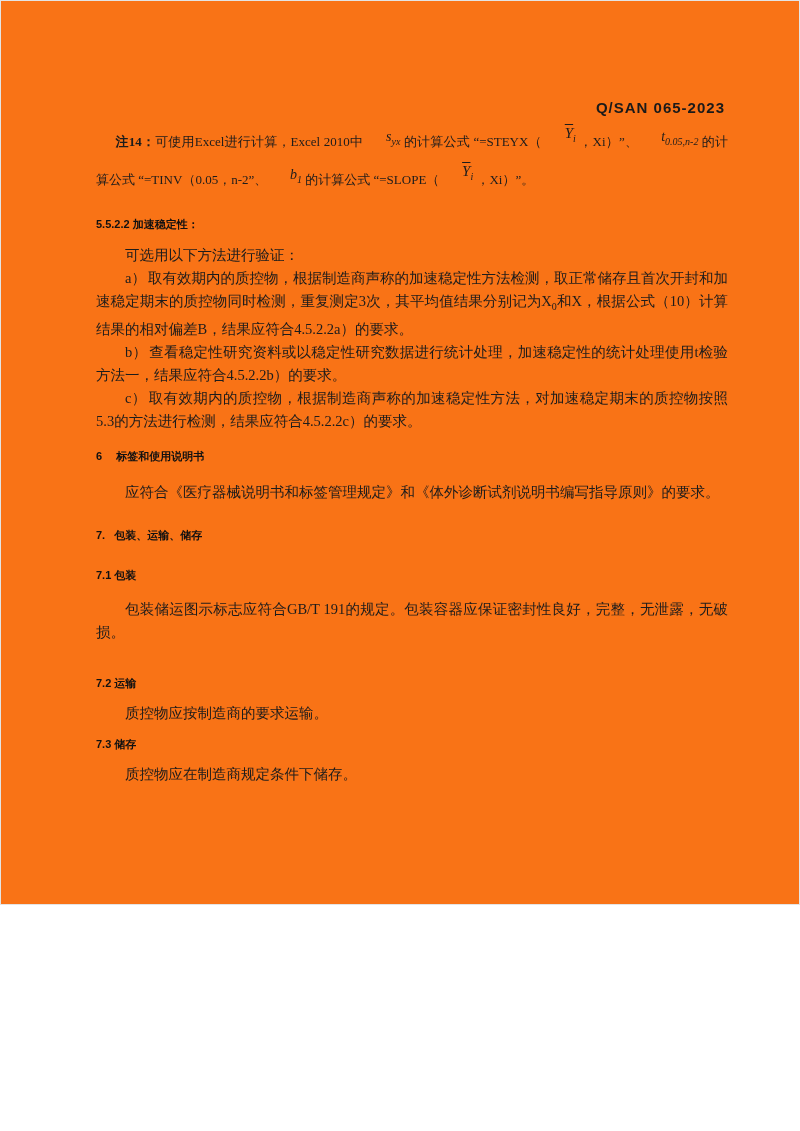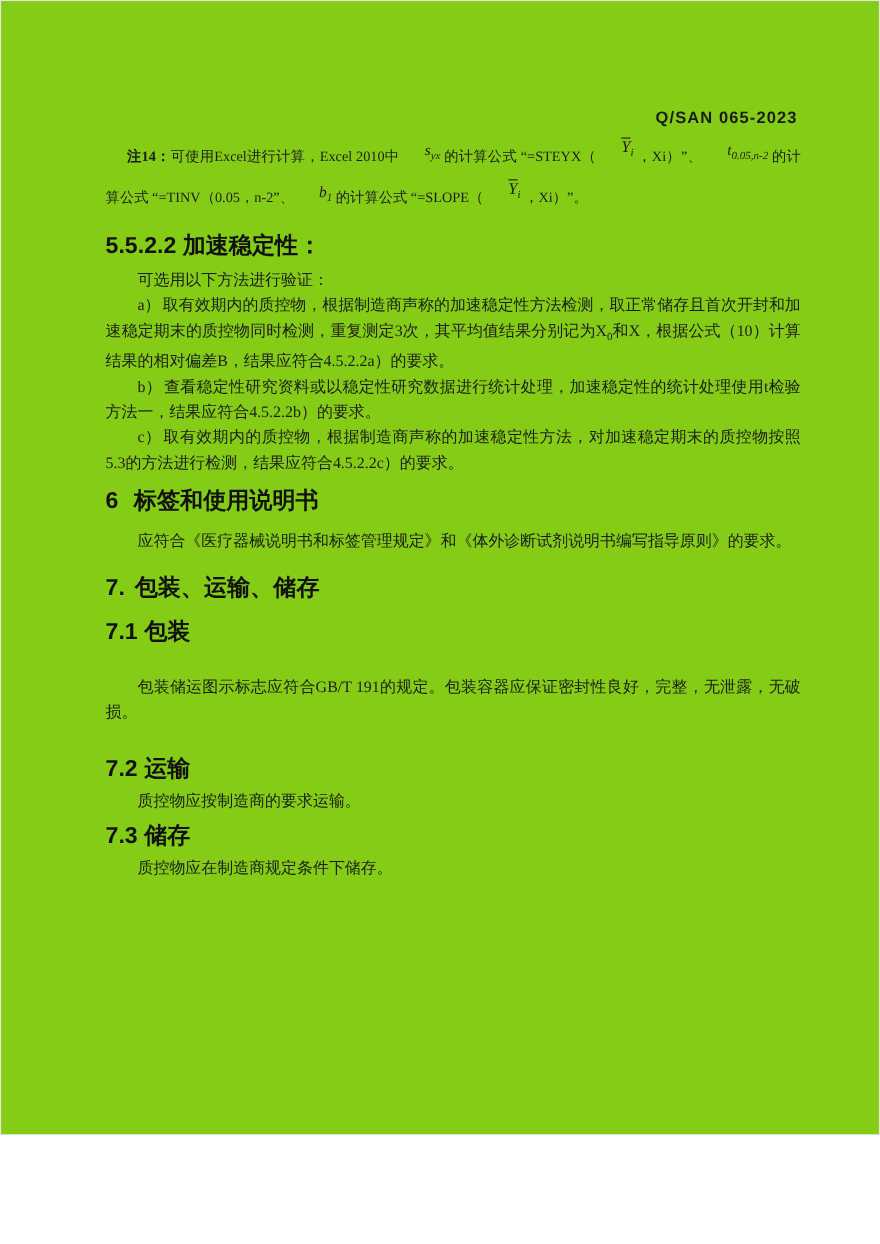--- a/index.html
+++ b/index.html
@@ -1,21 +1,21 @@
 <!DOCTYPE html>
 <html><head>
 <meta charset="utf-8">
 <style>
   * { margin: 0; padding: 0; box-sizing: border-box; }
   html, body { background: #ffffff; }
   .page {
     position: relative;
     width: 800px;
-    height: 1032px;
-    background: #84cc16;
+    height: 905px;
+    background: #f97316;
     border: 1px solid #e4e4e4;
     overflow: hidden;
     color: #1c1c1c;
     font-family: "Liberation Serif", "DejaVu Serif", serif;
   }
   .doc-header {
     position: absolute;
     top: 98px;
     right: 74px;
     font-family: "Liberation Sans", "DejaVu Sans", sans-serif;
@@ -47,21 +47,21 @@
     line-height: 1;
     white-space: nowrap;
   }
   .formula sub {
     font-size: 10px;
   }
   .formula .over { text-decoration: overline; }
   .formula.ybar { top: -8px; font-size: 15px; }
   h2 {
     font-family: "Liberation Sans", "DejaVu Sans", sans-serif;
-    font-size: 21px;
+    font-size: 11px;
     font-weight: bold;
     line-height: 22px;
     color: #111;
   }
   .h-5522 { margin-top: 14px; }
   .h-6 { margin-top: 12px; }
   .h-7 { margin-top: 20px; }
   .h-71 { margin-top: 18px; }
   .h-72 { margin-top: 28px; }
   .h-73 { margin-top: 8px; }
@@ -69,21 +69,21 @@
   .h-gap-sm { margin-left: 9px; }
   .body-para {
     font-size: 14.5px;
     line-height: 23px;
     text-align: justify;
     text-indent: 2em;
   }
   .body-para sub { font-size: 10px; }
   .mt-intro { margin-top: 9px; }
   .mt-s6 { margin-top: 14px; }
-  .mt-s71 { margin-top: 28px; }
+  .mt-s71 { margin-top: 12px; }
   .mt-s72 { margin-top: 8px; }
   .mt-s73 { margin-top: 8px; }
   .item-label { padding-right: 2px; }
   .page-number {
     position: absolute;
     top: 1098px;
     left: 712px;
     font-size: 13.5px;
     font-family: "Liberation Serif", "DejaVu Serif", serif;
   }

